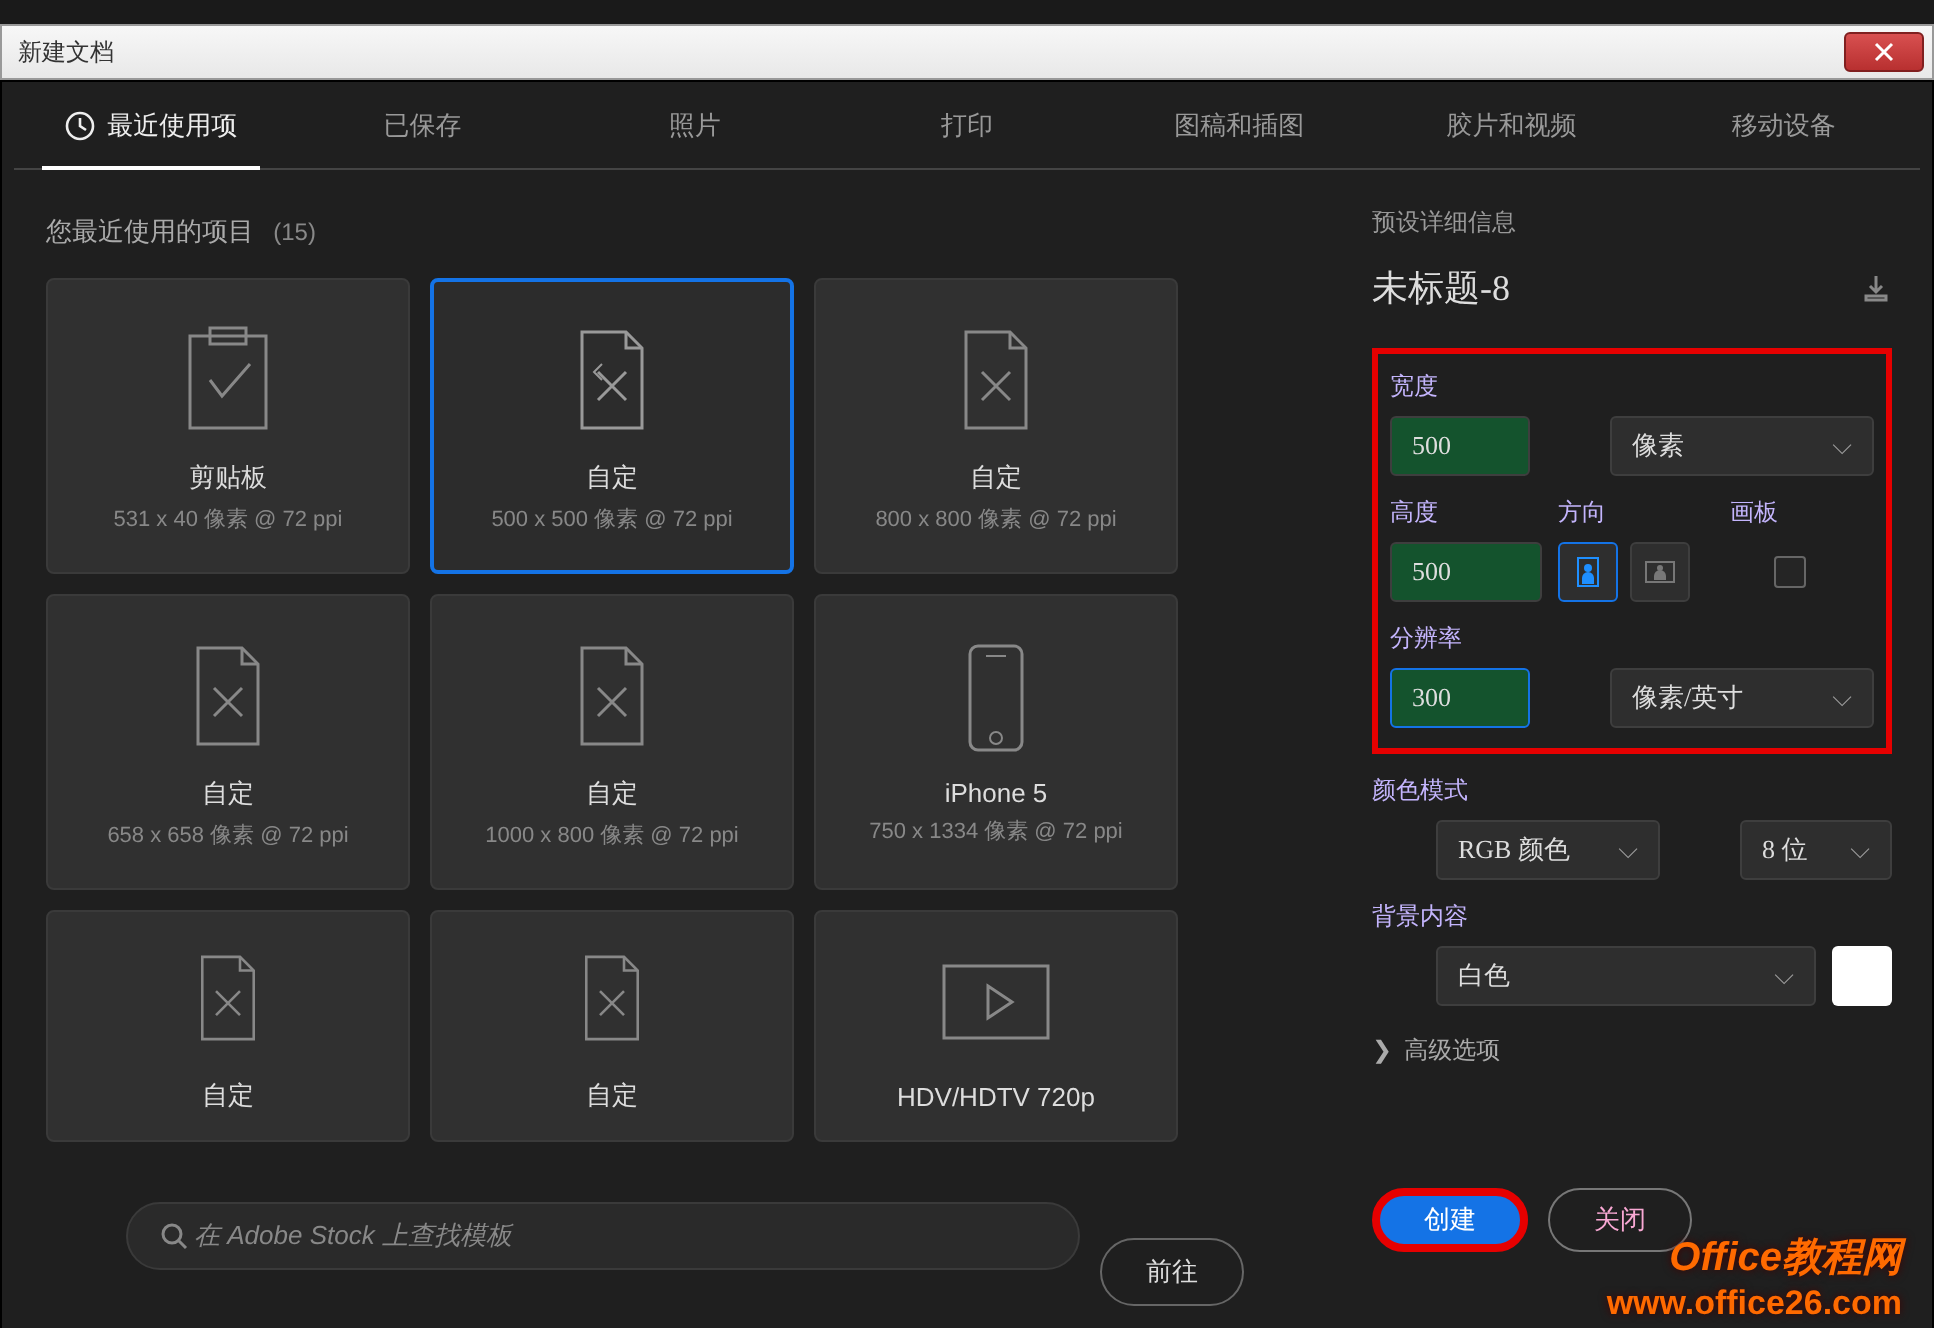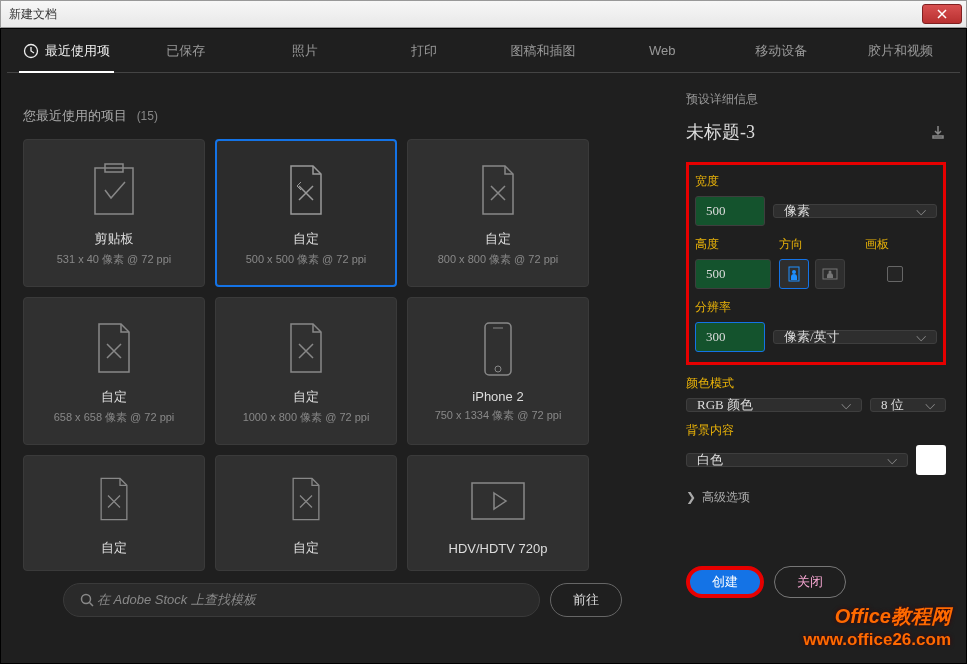--- a/index.html
+++ b/index.html
@@ -5,21 +5,21 @@
     * { margin: 0; padding: 0; box-sizing: border-box; }
     body {
       width: 967px; height: 664px;
       font-family: "Microsoft YaHei", Arial, sans-serif;
       background: #1a1a1a; color: #ccc; font-size: 13px;
       overflow: hidden; position: relative;
     }
     .titlebar {
       height: 28px; background: linear-gradient(#f7f7f7,#e8e8e8);
       border: 1px solid #999; display: flex; align-items: center;
-      padding: 0 4px; color: #333;
+      padding: 0 4px; color: #333; margin-top: 12px;
     }
     .titlebar-text { font-size: 12px; padding-left: 4px; }
     .titlebar-close {
       width: 40px; height: 20px; margin-left: auto;
       background: linear-gradient(#d85050,#b83030);
       border: 1px solid #802020; border-radius: 3px;
       color: #fff; display: flex; align-items: center; justify-content: center;
       font-size: 12px; font-weight: bold;
     }
     .app { background: #1f1f1f; height: 636px; border: 1px solid #000; }
@@ -32,21 +32,21 @@
       position: relative; display: flex; align-items: center; justify-content: center; gap: 6px;
     }
     .tab.active { color: #eee; }
     .tab.active::after {
       content: ""; position: absolute; left: 10%; right: 10%; bottom: -1px;
       height: 2px; background: #fff;
     }
     .main { display: flex; height: calc(100% - 44px); }
     .left { flex: 1; padding: 22px 14px 10px 22px; display: flex; flex-direction: column; }
     .right { width: 290px; padding: 18px 20px 10px 10px; font-family: Liberation Serif, serif; }
-    .subtitle { font-size: 13px; color: #aaa; margin-bottom: 14px; margin-top: 12px; }
+    .subtitle { font-size: 13px; color: #aaa; margin-bottom: 14px; }
     .subtitle .count { color: #888; margin-left: 6px; font-size: 12px; }
     .grid {
       display: grid; grid-template-columns: repeat(3, 182px);
       gap: 10px; overflow: hidden;
     }
     .preset {
       height: 148px; background: #303030; border: 1px solid #3a3a3a;
       border-radius: 4px; display: flex; flex-direction: column;
       align-items: center; justify-content: center; padding: 10px; color: #bbb;
     }
@@ -59,38 +59,38 @@
       display: flex; align-items: center; gap: 10px;
       margin-top: 12px; padding: 0 40px;
     }
     .search-input {
       flex: 1; height: 34px; background: #2a2a2a; border: 1px solid #3a3a3a;
       border-radius: 17px; display: flex; align-items: center; padding: 0 16px;
       color: #888; font-style: italic; gap: 3px;
     }
     .go-btn {
       height: 34px; padding: 0 22px; border: 1px solid #666;
-      border-radius: 17px; display: flex; align-items: center; color: #ddd;
+      border-radius: 17px; display: flex; align-items: center; color: #ddd; margin-top: 36px;
     }
     .right-title { font-size: 12px; color: #999; margin-bottom: 12px; }
     .doc-name-row { display: flex; align-items: center; justify-content: space-between; margin-bottom: 18px; }
     .doc-name { font-size: 18px; color: #ddd; }
     .red-box { border: 3px solid #e60000; padding: 8px 6px 10px; margin-bottom: 10px; }
-    .field-label { font-size: 12px; color: #eab308; margin-bottom: 6px; display: block; }
+    .field-label { font-size: 12px; color: #c4b5fd; margin-bottom: 6px; display: block; }
     .row { display: flex; gap: 8px; align-items: center; margin-bottom: 10px; }
     .input-box {
       height: 30px; background: #14532d; border: 1px solid #3e3e3e;
       border-radius: 3px; color: #ddd; padding: 0 10px; display: flex; align-items: center;
       flex: 0 0 70px;
     }
     .input-box.focus { border: 1px solid #1473e6; }
     .select-box {
-      height: 14px; background: #2e2e2e; border: 1px solid #3e3e3e;
+      height: 30px; background: #2e2e2e; border: 1px solid #3e3e3e;
       border-radius: 3px; color: #ddd; padding: 0 10px; display: flex; align-items: center;
-      flex: 1; justify-content: space-between;
+      flex: 1; justify-content: space-between; margin-left: 32px;
     }
     .chev { color: #999; }
     .orient { display: flex; gap: 6px; }
     .orient-btn {
       width: 30px; height: 30px; background: #2e2e2e; border: 1px solid #3e3e3e;
       border-radius: 3px; display: flex; align-items: center; justify-content: center;
     }
     .orient-btn.active { border: 1px solid #1473e6; }
     .checkbox {
       width: 16px; height: 16px; border: 1px solid #666; border-radius: 2px; background: #252525;
@@ -99,21 +99,21 @@
     .swatch { width: 30px; height: 30px; background: #fff; border-radius: 3px; }
     .advanced { color: #aaa; font-size: 12px; margin: 14px 0; display: flex; align-items: center; gap: 6px; }
     .footer-btns { display: flex; gap: 10px; justify-content: flex-start; margin-top: 60px; }
     .btn {
       height: 32px; padding: 0 22px; border-radius: 16px;
       display: flex; align-items: center; font-size: 13px;
     }
     .btn-primary { background: #1473e6; color: #fff; border: 4px solid #e60000; }
     .btn-secondary { border: 1px solid #777; color: #f9a8d4; }
     .watermark {
-      position: absolute; right: 16px; bottom: 14px; color: #ff6a00;
+      position: absolute; right: 16px; bottom: 2px; color: #ff6a00;
       font-style: italic; font-weight: bold; font-size: 20px; text-align: right;
       text-shadow: 0 0 4px #400; pointer-events: none;
     }
     .watermark .url { font-size: 17px; display: block; font-style: normal; color: #ff6a00; }
     .dl-icon { color: #888; }
     svg { display: block; }
   </style>
 </head>
 <body>
 
@@ -141,27 +141,24 @@
     <div class="tab">
         <span>照片</span>
       </div>
     <div class="tab">
         <span>打印</span>
       </div>
     <div class="tab">
         <span>图稿和插图</span>
       </div>
     <div class="tab">
-        <span>Web</span>
+        <span>胶片和视频</span>
       </div>
     <div class="tab">
         <span>移动设备</span>
-      </div>
-    <div class="tab">
-        <span>胶片和视频</span>
       </div>
   </div>
 
   <div class="main">
     <div class="left">
       <div class="subtitle">
         <span>您最近使用的项目</span>
         <span class="count">(15)</span>
       </div>
       <div class="grid">
@@ -228,21 +225,21 @@
         </div>
 
         <div class="preset">
           <div class="preset-icon">
             <svg width="34" height="56" viewBox="0 0 34 56">
                 <rect x="4" y="2" width="26" height="52" rx="4" fill="none" stroke="#888" stroke-width="1.5"></rect>
                 <circle cx="17" cy="48" r="3" fill="none" stroke="#888"></circle>
                 <line x1="12" y1="7" x2="22" y2="7" stroke="#888"></line>
               </svg>
           </div>
-          <div class="preset-name">iPhone 2</div>
+          <div class="preset-name">iPhone 5</div>
           <div class="preset-spec">750 x 1334 像素 @ 72 ppi</div>
         </div>
 
         <div class="preset last">
           <div class="preset-icon">
             <svg width="40" height="48" viewBox="0 0 46 56">
                 <path d="M8 4 H30 L38 12 V52 H8 Z" fill="none" stroke="#888" stroke-width="1.5"></path>
                 <path d="M30 4 V12 H38" fill="none" stroke="#888" stroke-width="1.5"></path>
                 <path d="M16 24 L30 38 M30 24 L16 38" stroke="#888" stroke-width="1.5"></path>
               </svg>
@@ -282,21 +279,21 @@
         </div>
         <div class="go-btn">
           <span>前往</span>
         </div>
       </div>
     </div>
 
     <div class="right">
       <div class="right-title">预设详细信息</div>
       <div class="doc-name-row">
-        <span class="doc-name">未标题-3</span>
+        <span class="doc-name">未标题-8</span>
         <span class="dl-icon">
           <svg width="16" height="16" viewBox="0 0 16 16">
               <path d="M8 2 V10 M5 7 L8 10 L11 7 M3 12 H13 V14 H3 Z" stroke="#888" fill="none" stroke-width="1.5"></path>
             </svg>
         </span>
       </div>
 
       <div class="red-box">
         <span class="field-label">宽度</span>
         <div class="row">

